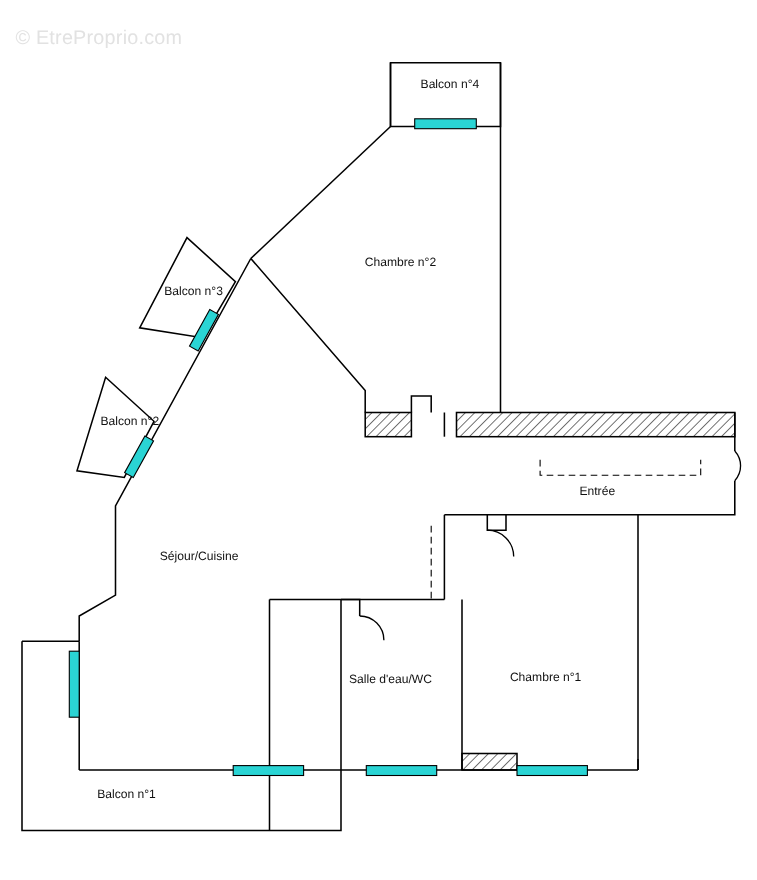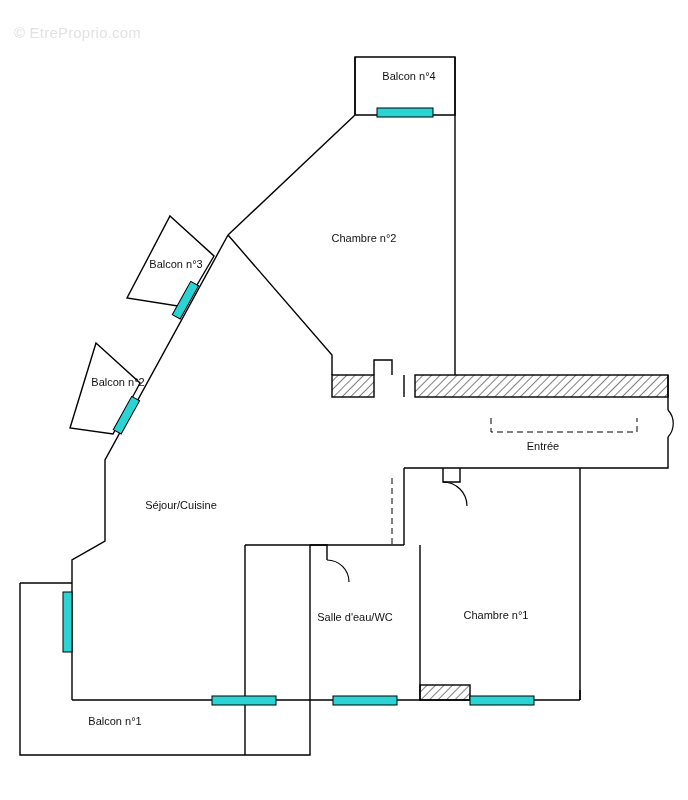--- a/index.html
+++ b/index.html
@@ -18,21 +18,21 @@
     position: absolute;
     left: 0;
     top: 0;
     width: 688px;
     height: 800px;
   }
   .watermark {
     position: absolute;
     left: 14px;
     top: 24px;
-    font-size: 15px;
+    font-size: 18px;
     color: #e2e2e2;
     letter-spacing: 0.2px;
     font-family: "Liberation Sans", sans-serif;
     user-select: none;
     white-space: nowrap;
   }
   svg.plan {
     position: absolute;
     left: 0;
     top: 0;

